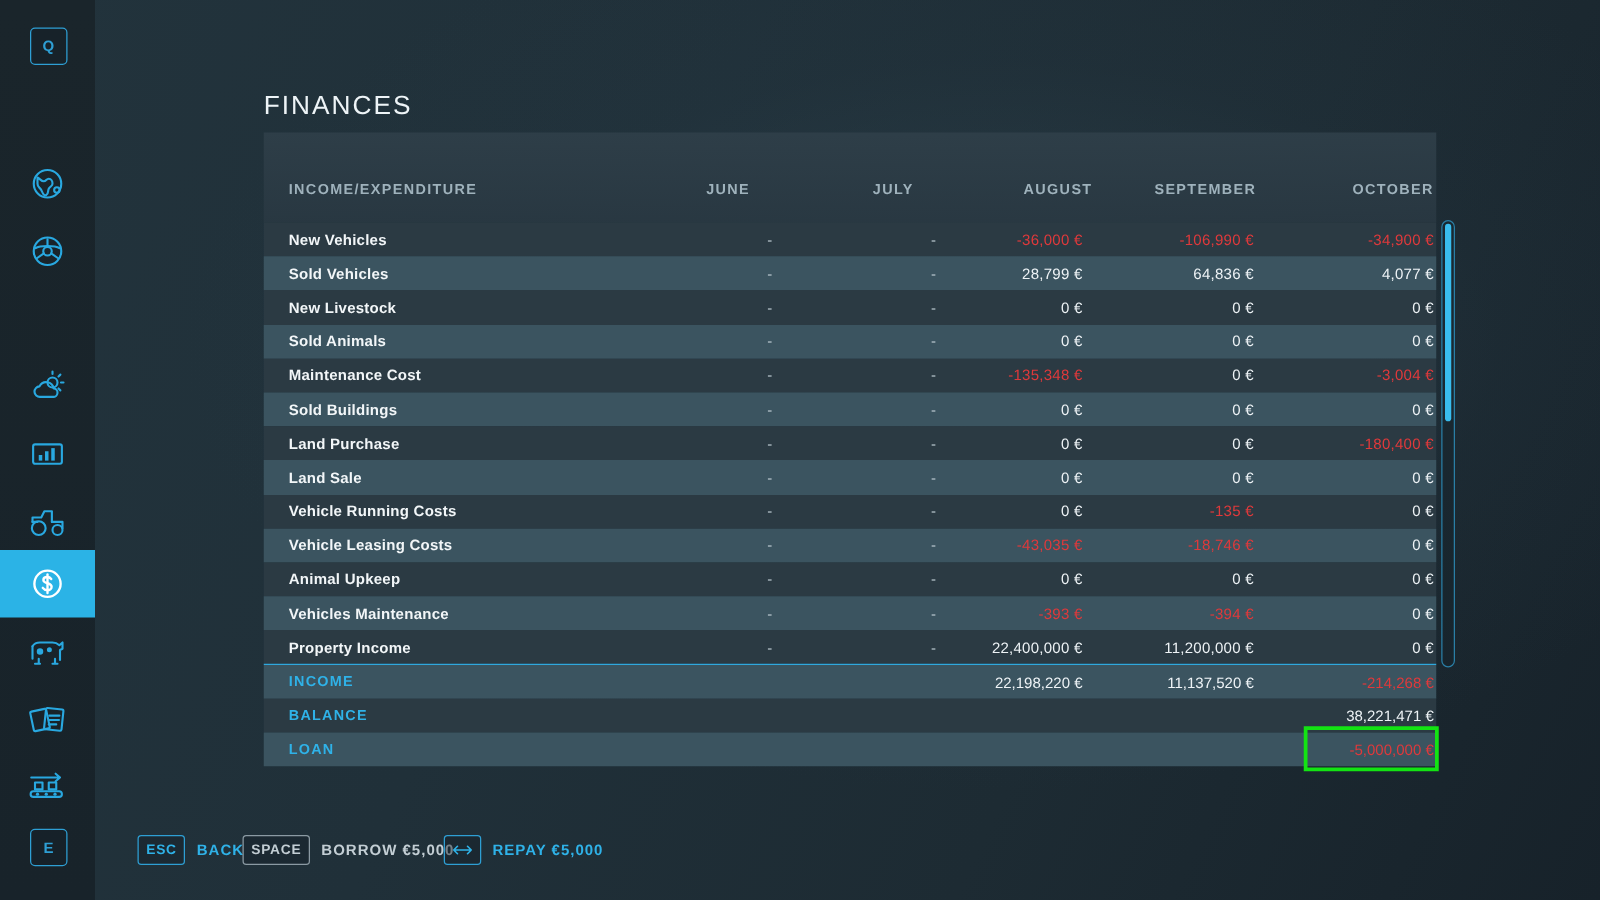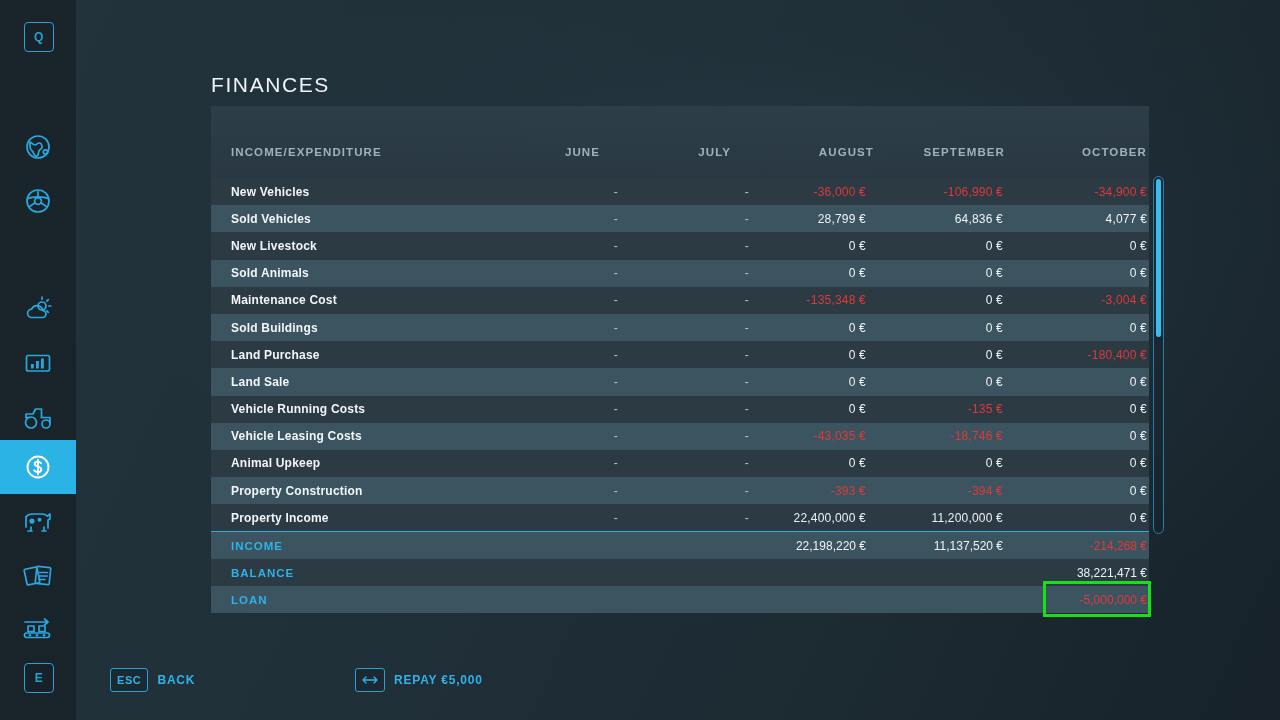--- a/index.html
+++ b/index.html
@@ -336,21 +336,21 @@
       </div>
       <div class="trow odd">
         <div class="lbl">Animal Upkeep</div>
         <div class="cell dash" style="right: 531px;">-</div>
         <div class="cell dash" style="right: 400px;">-</div>
         <div class="cell" style="right: 283px;">0 €</div>
         <div class="cell" style="right: 146px;">0 €</div>
         <div class="cell" style="right: 2px;">0 €</div>
       </div>
       <div class="trow even">
-        <div class="lbl">Property Construction</div>
+        <div class="lbl">Vehicles Maintenance</div>
         <div class="cell dash" style="right: 531px;">-</div>
         <div class="cell dash" style="right: 400px;">-</div>
         <div class="cell neg" style="right: 283px;">-393 €</div>
         <div class="cell neg" style="right: 146px;">-394 €</div>
         <div class="cell" style="right: 2px;">0 €</div>
       </div>
       <div class="trow odd">
         <div class="lbl">Property Income</div>
         <div class="cell dash" style="right: 531px;">-</div>
         <div class="cell dash" style="right: 400px;">-</div>
@@ -383,20 +383,24 @@
   <div id="scroll-thumb"></div>
 </div>
 
 <div id="bottom-bar">
 
   <div class="hint" style="left:110px">
     <div class="keycap">ESC</div>
     <div class="hint-lbl">BACK</div>
   </div>
 
+  <div class="hint" style="left:194px">
+    <div class="keycap gray">SPACE</div>
+    <div class="hint-lbl gray">BORROW €5,000</div>
+  </div>
 
   <div class="hint" style="left:355px">
     <div class="keycap arrow-key">
       <svg width="16" height="10" viewBox="0 0 16 10">
         <path d="M1 5h14M1 5l3-3M1 5l3 3M15 5l-3-3M15 5l-3 3" stroke="#2fb2e8" stroke-width="1.3" fill="none" stroke-linecap="round" stroke-linejoin="round"></path>
       </svg>
     </div>
     <div class="hint-lbl">REPAY €5,000</div>
   </div>
 </div>

